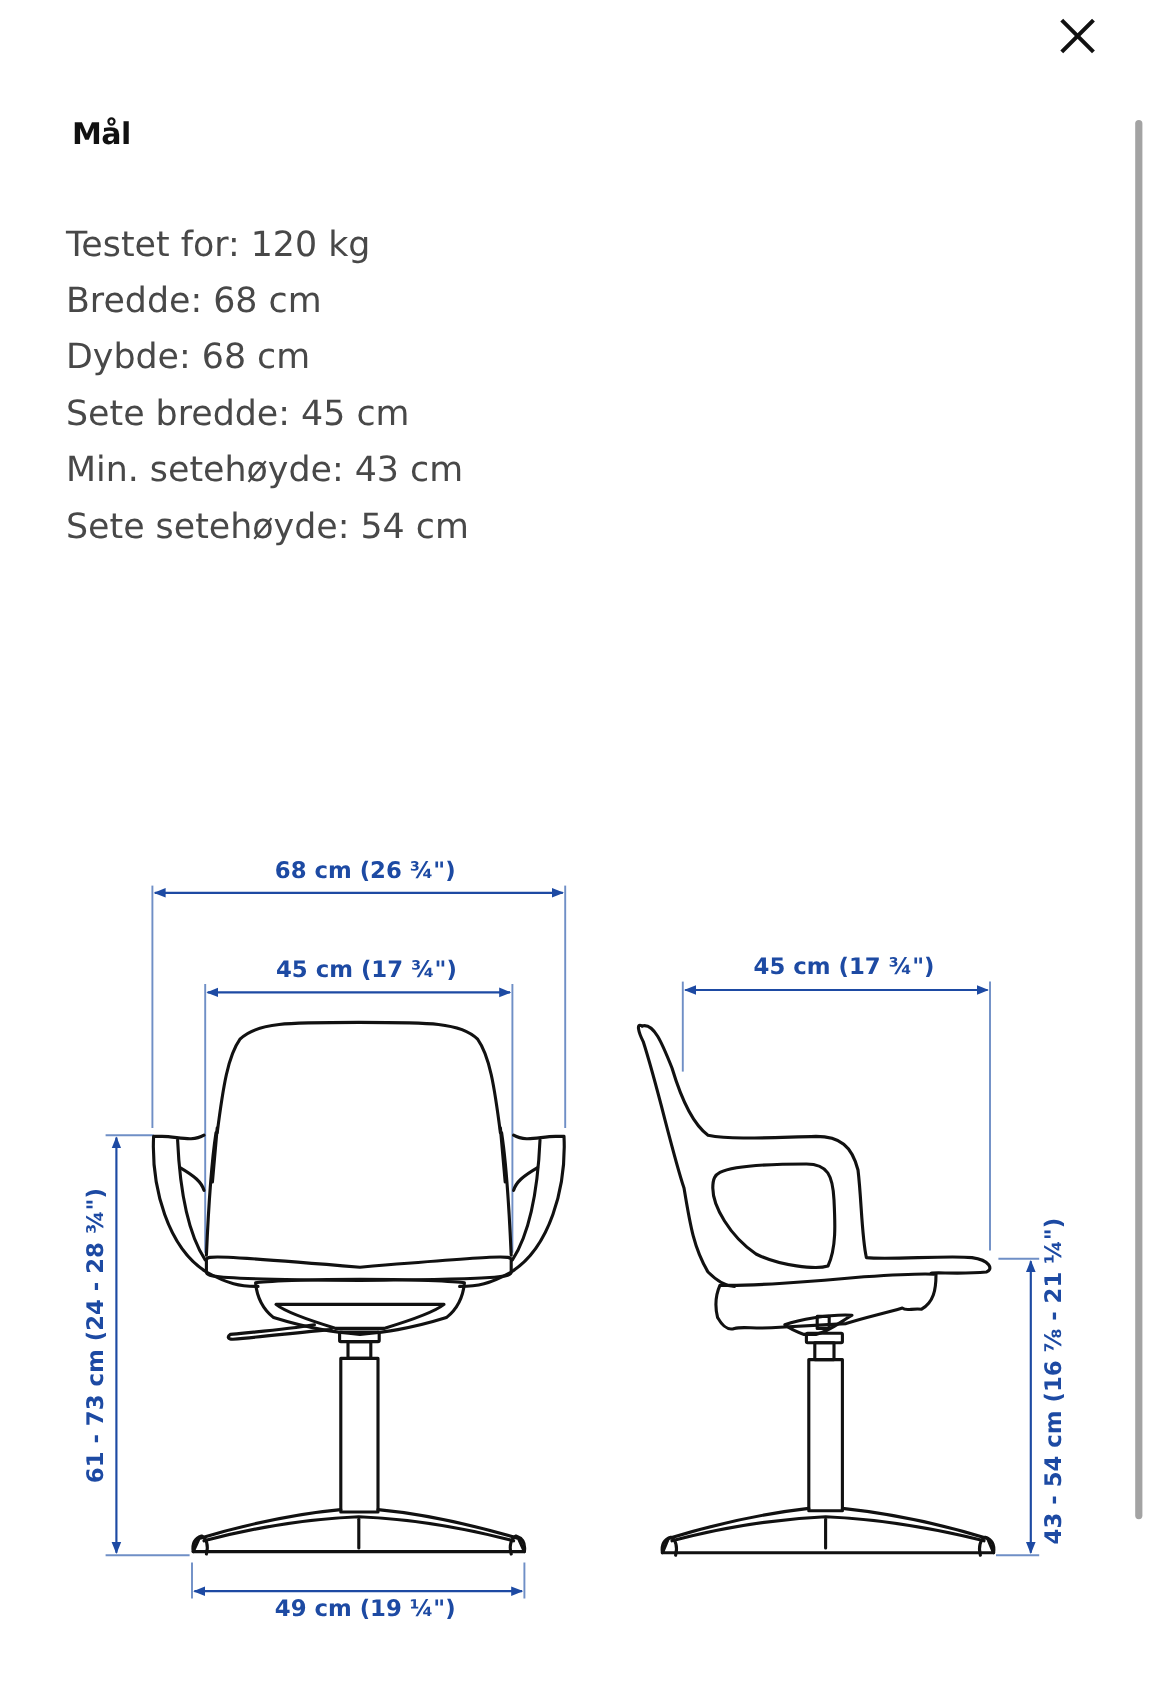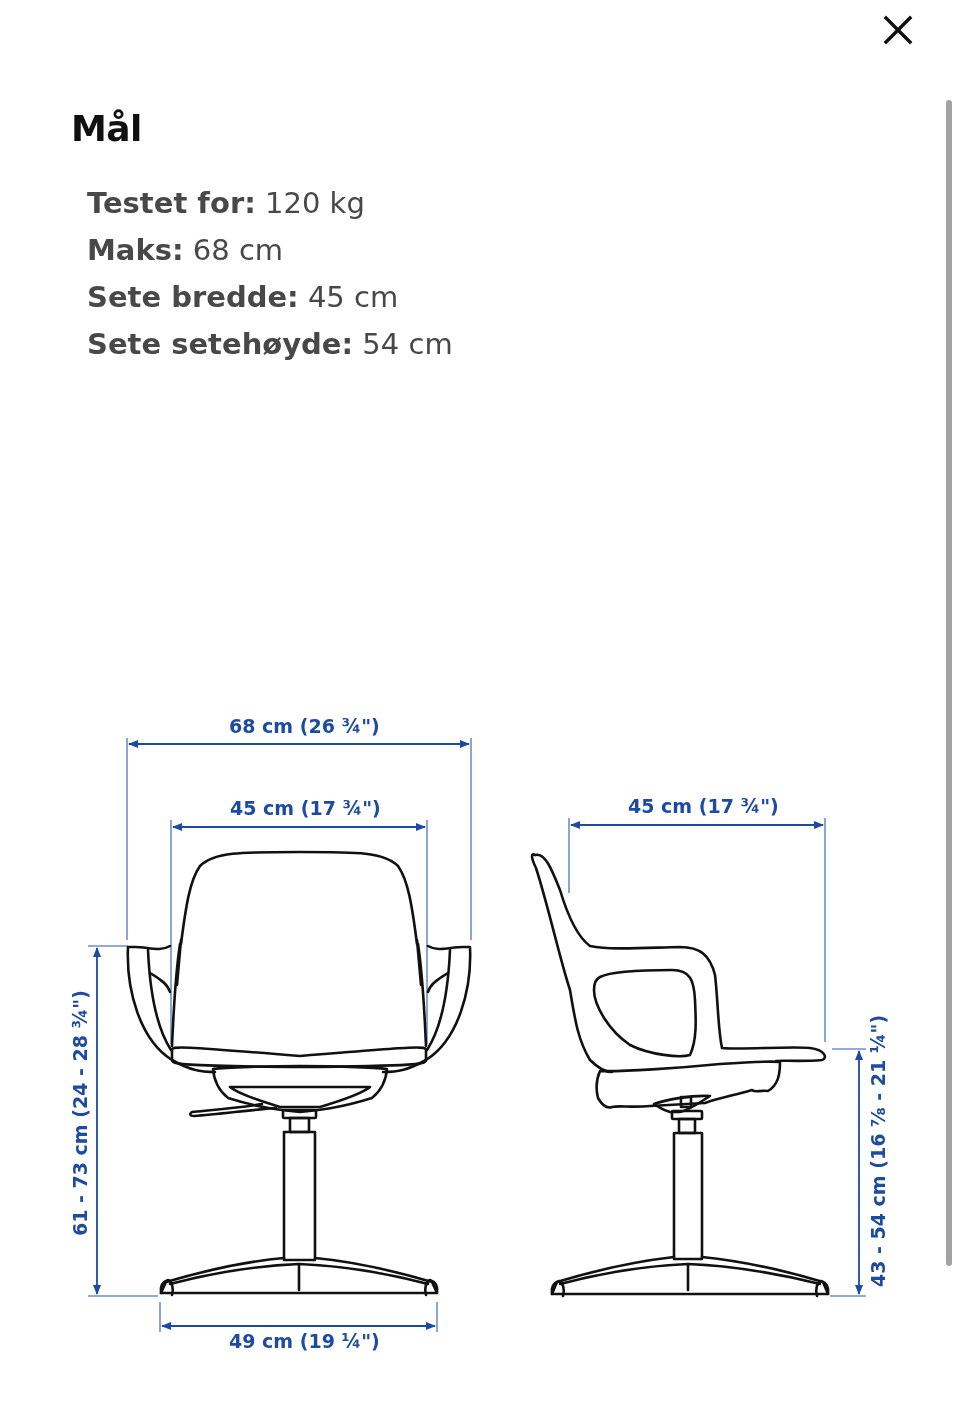--- a/index.html
+++ b/index.html
@@ -1,24 +1,24 @@
 <!DOCTYPE html>
 <html><head>
   <meta charset="utf-8">
   <style>
     html, body { margin: 0; padding: 0; background: #ffffff; }
     body { width: 960px; height: 1404px; position: relative; overflow: hidden;
            font-family: "DejaVu Sans", "Liberation Sans", sans-serif; color: #484848; }
     .close-btn { position: absolute; left: 876px; top: 8px; width: 44px; height: 44px;
                  display: flex; align-items: center; justify-content: center; cursor: pointer; }
-    .page-title { position: absolute; left: 55px; top: 92px; margin: 16px; font-size: 36px;
+    .page-title { position: absolute; left: 55px; top: 92px; margin: 5px; font-size: 25px;
                   font-weight: bold; color: #111111; letter-spacing: -0.5px; }
     .specs { position: absolute; left: 55px; top: 180px; margin: 0; padding: 0; list-style: none; }
     .spec-row { font-size: 29px; line-height: 47px; height: 47px; white-space: nowrap; color: #484848; }
-    .spec-label { font-weight: bold; margin-left: 32px; }
+    .spec-label { font-weight: normal; }
     .scrollbar { position: absolute; left: 946px; top: 100px; width: 6px; height: 1166px;
                  background: #a3a3a3; border-radius: 3px; }
     .diagram { position: absolute; left: 0; top: 0; }
     .dim-label { position: absolute; font-size: 19px; font-weight: bold; color: #1d4aa3;
                  white-space: nowrap; }
     .dim-vertical { transform-origin: center center; transform: rotate(-90deg); }
   </style>
 </head>
 <body>
 
@@ -28,22 +28,24 @@
     <svg width="32" height="32" viewBox="0 0 32 32">
       <line x1="4" y1="4" x2="28" y2="28" stroke="#111" stroke-width="3.4" stroke-linecap="square"></line>
       <line x1="28" y1="4" x2="4" y2="28" stroke="#111" stroke-width="3.4" stroke-linecap="square"></line>
     </svg>
   </div>
 
   <h1 class="page-title">Mål</h1>
 
   <ul class="specs">
     <li class="spec-row"><span class="spec-label">Testet for:</span><span> 120 kg</span></li>
-    <li class="spec-row"><span class="spec-label">Maks:</span><span> 68 cm</span></li>
+    <li class="spec-row"><span class="spec-label">Bredde:</span><span> 68 cm</span></li>
+    <li class="spec-row"><span class="spec-label">Dybde:</span><span> 68 cm</span></li>
     <li class="spec-row"><span class="spec-label">Sete bredde:</span><span> 45 cm</span></li>
+    <li class="spec-row"><span class="spec-label">Min. setehøyde:</span><span> 43 cm</span></li>
     <li class="spec-row"><span class="spec-label">Sete setehøyde:</span><span> 54 cm</span></li>
   </ul>
 
   <svg class="diagram" width="960" height="1404" viewBox="0 0 960 1404">
     <defs>
       <marker id="arr" markerWidth="10" markerHeight="10" refX="9" refY="5" orient="auto-start-reverse" markerUnits="userSpaceOnUse">
         <path d="M0,1 L10,5 L0,9 Z" fill="#1d4aa3"></path>
       </marker>
     </defs>
 

